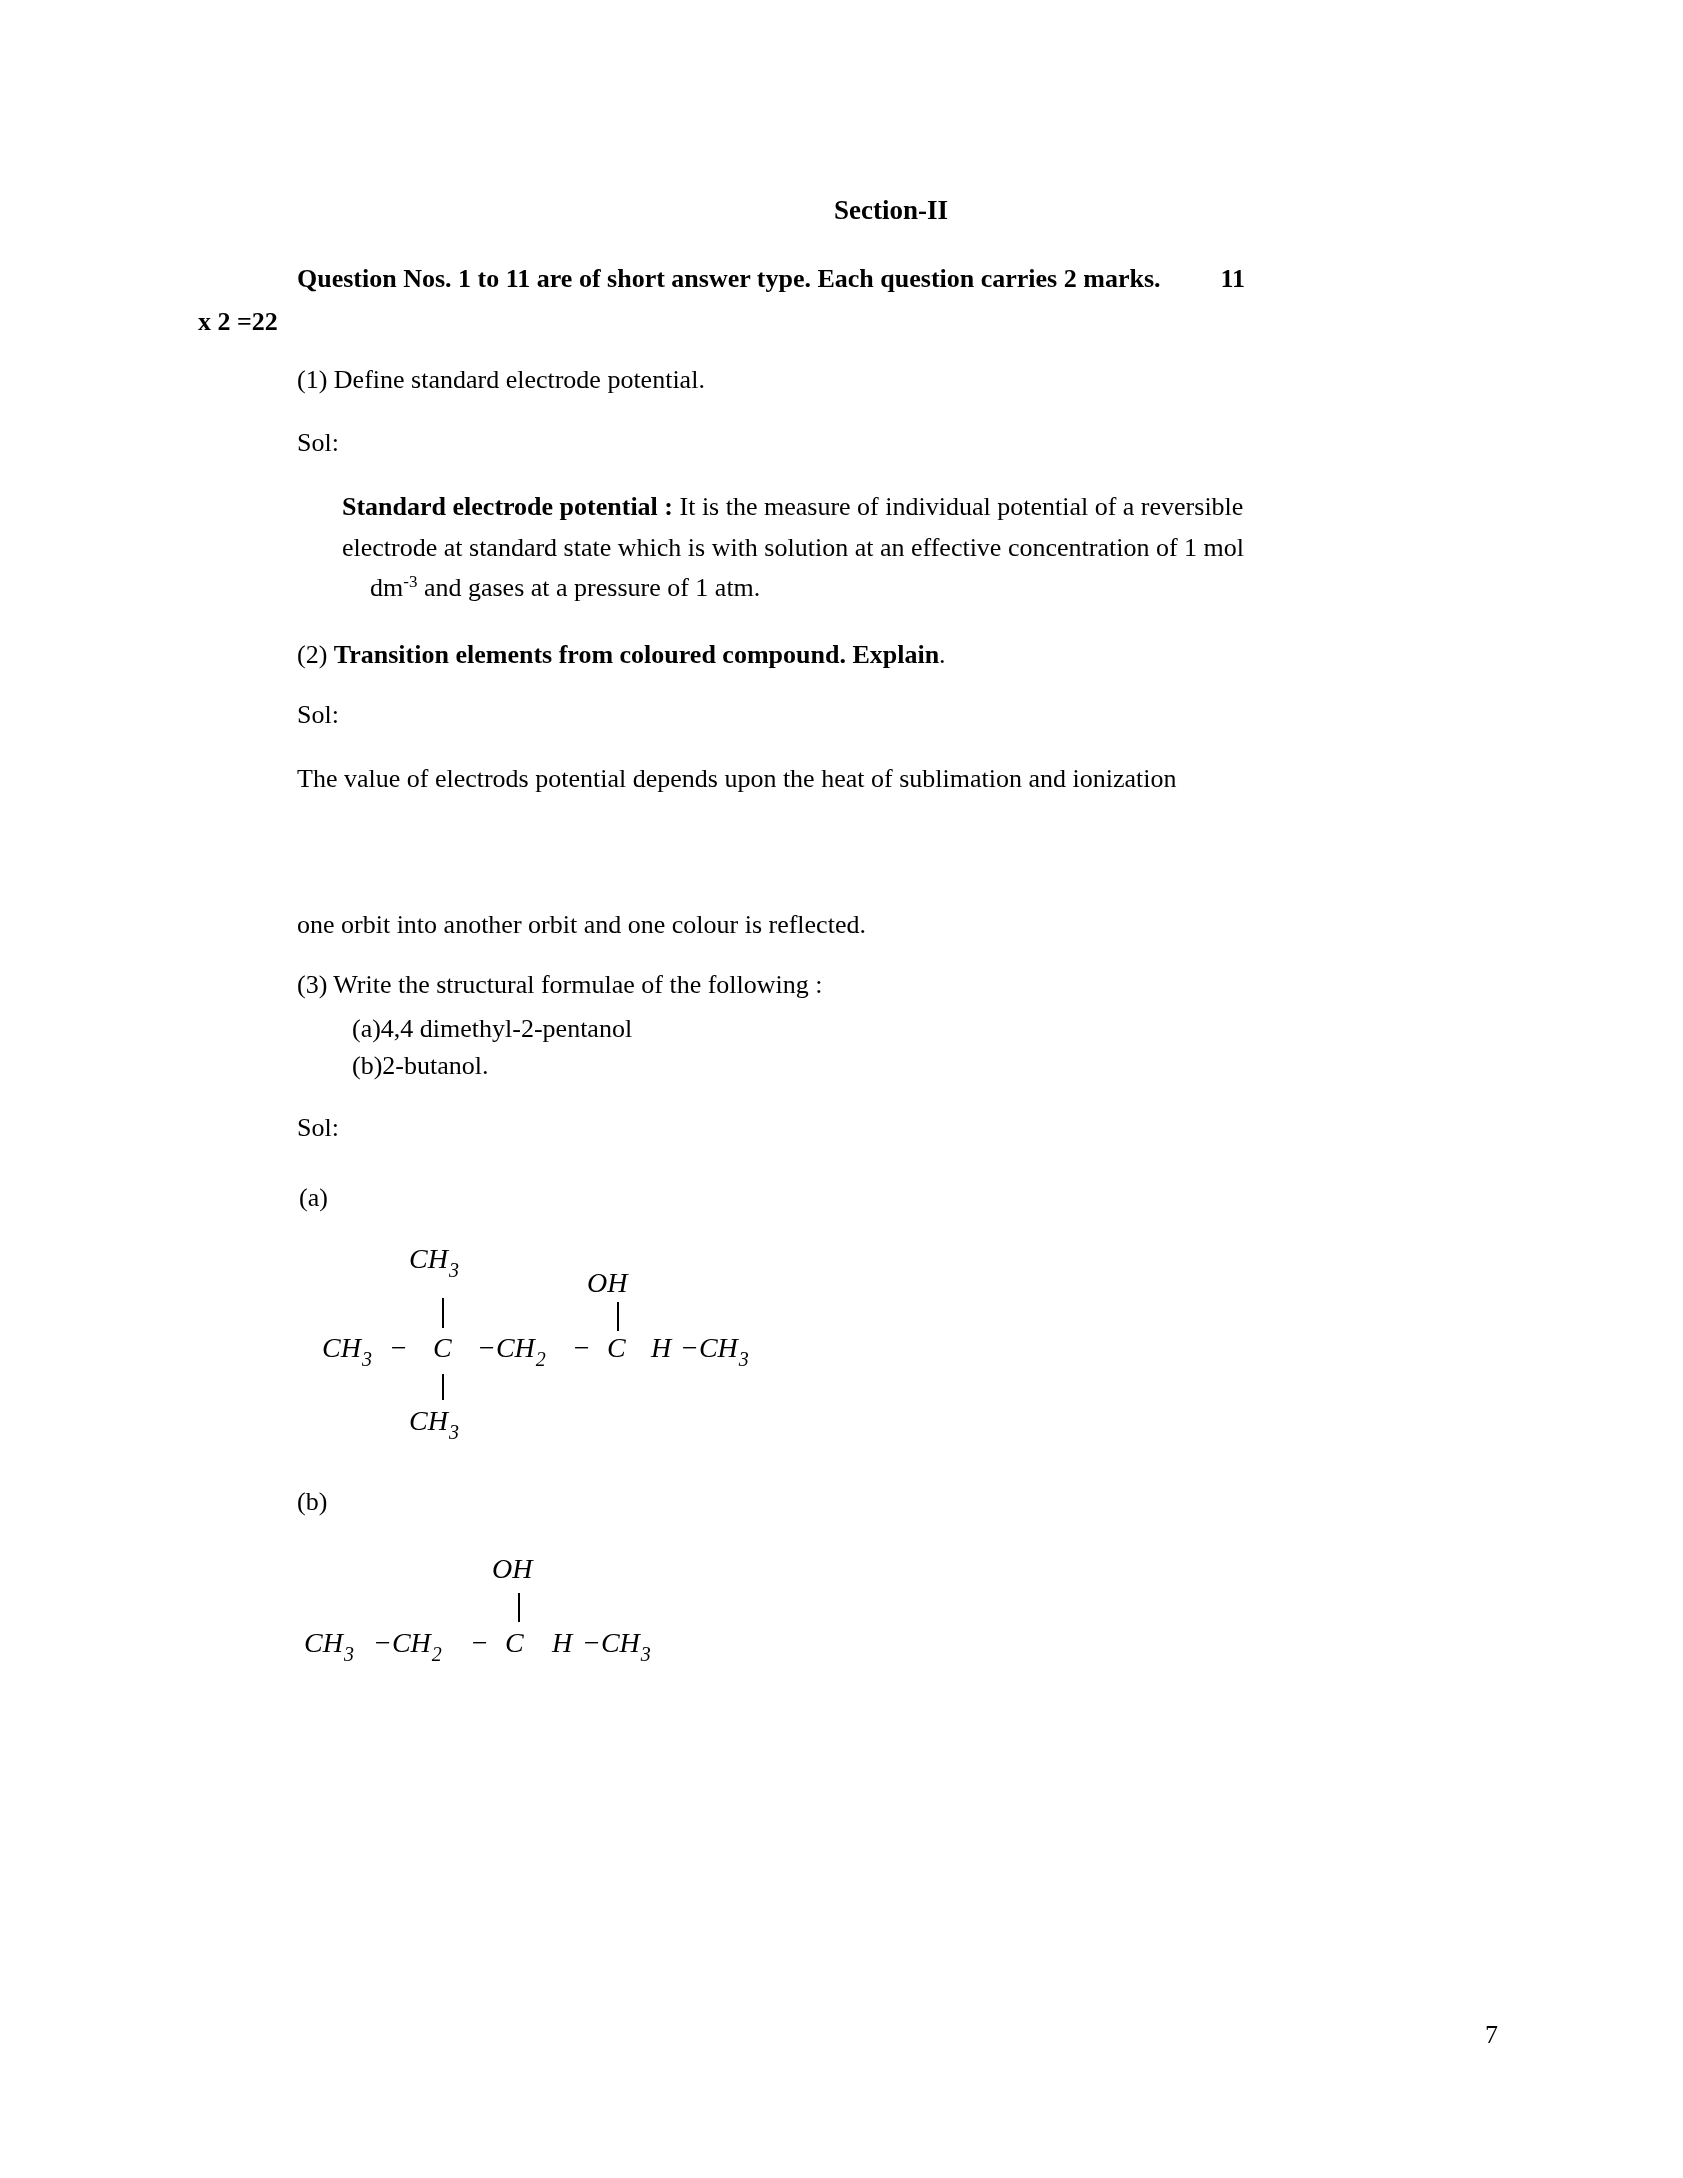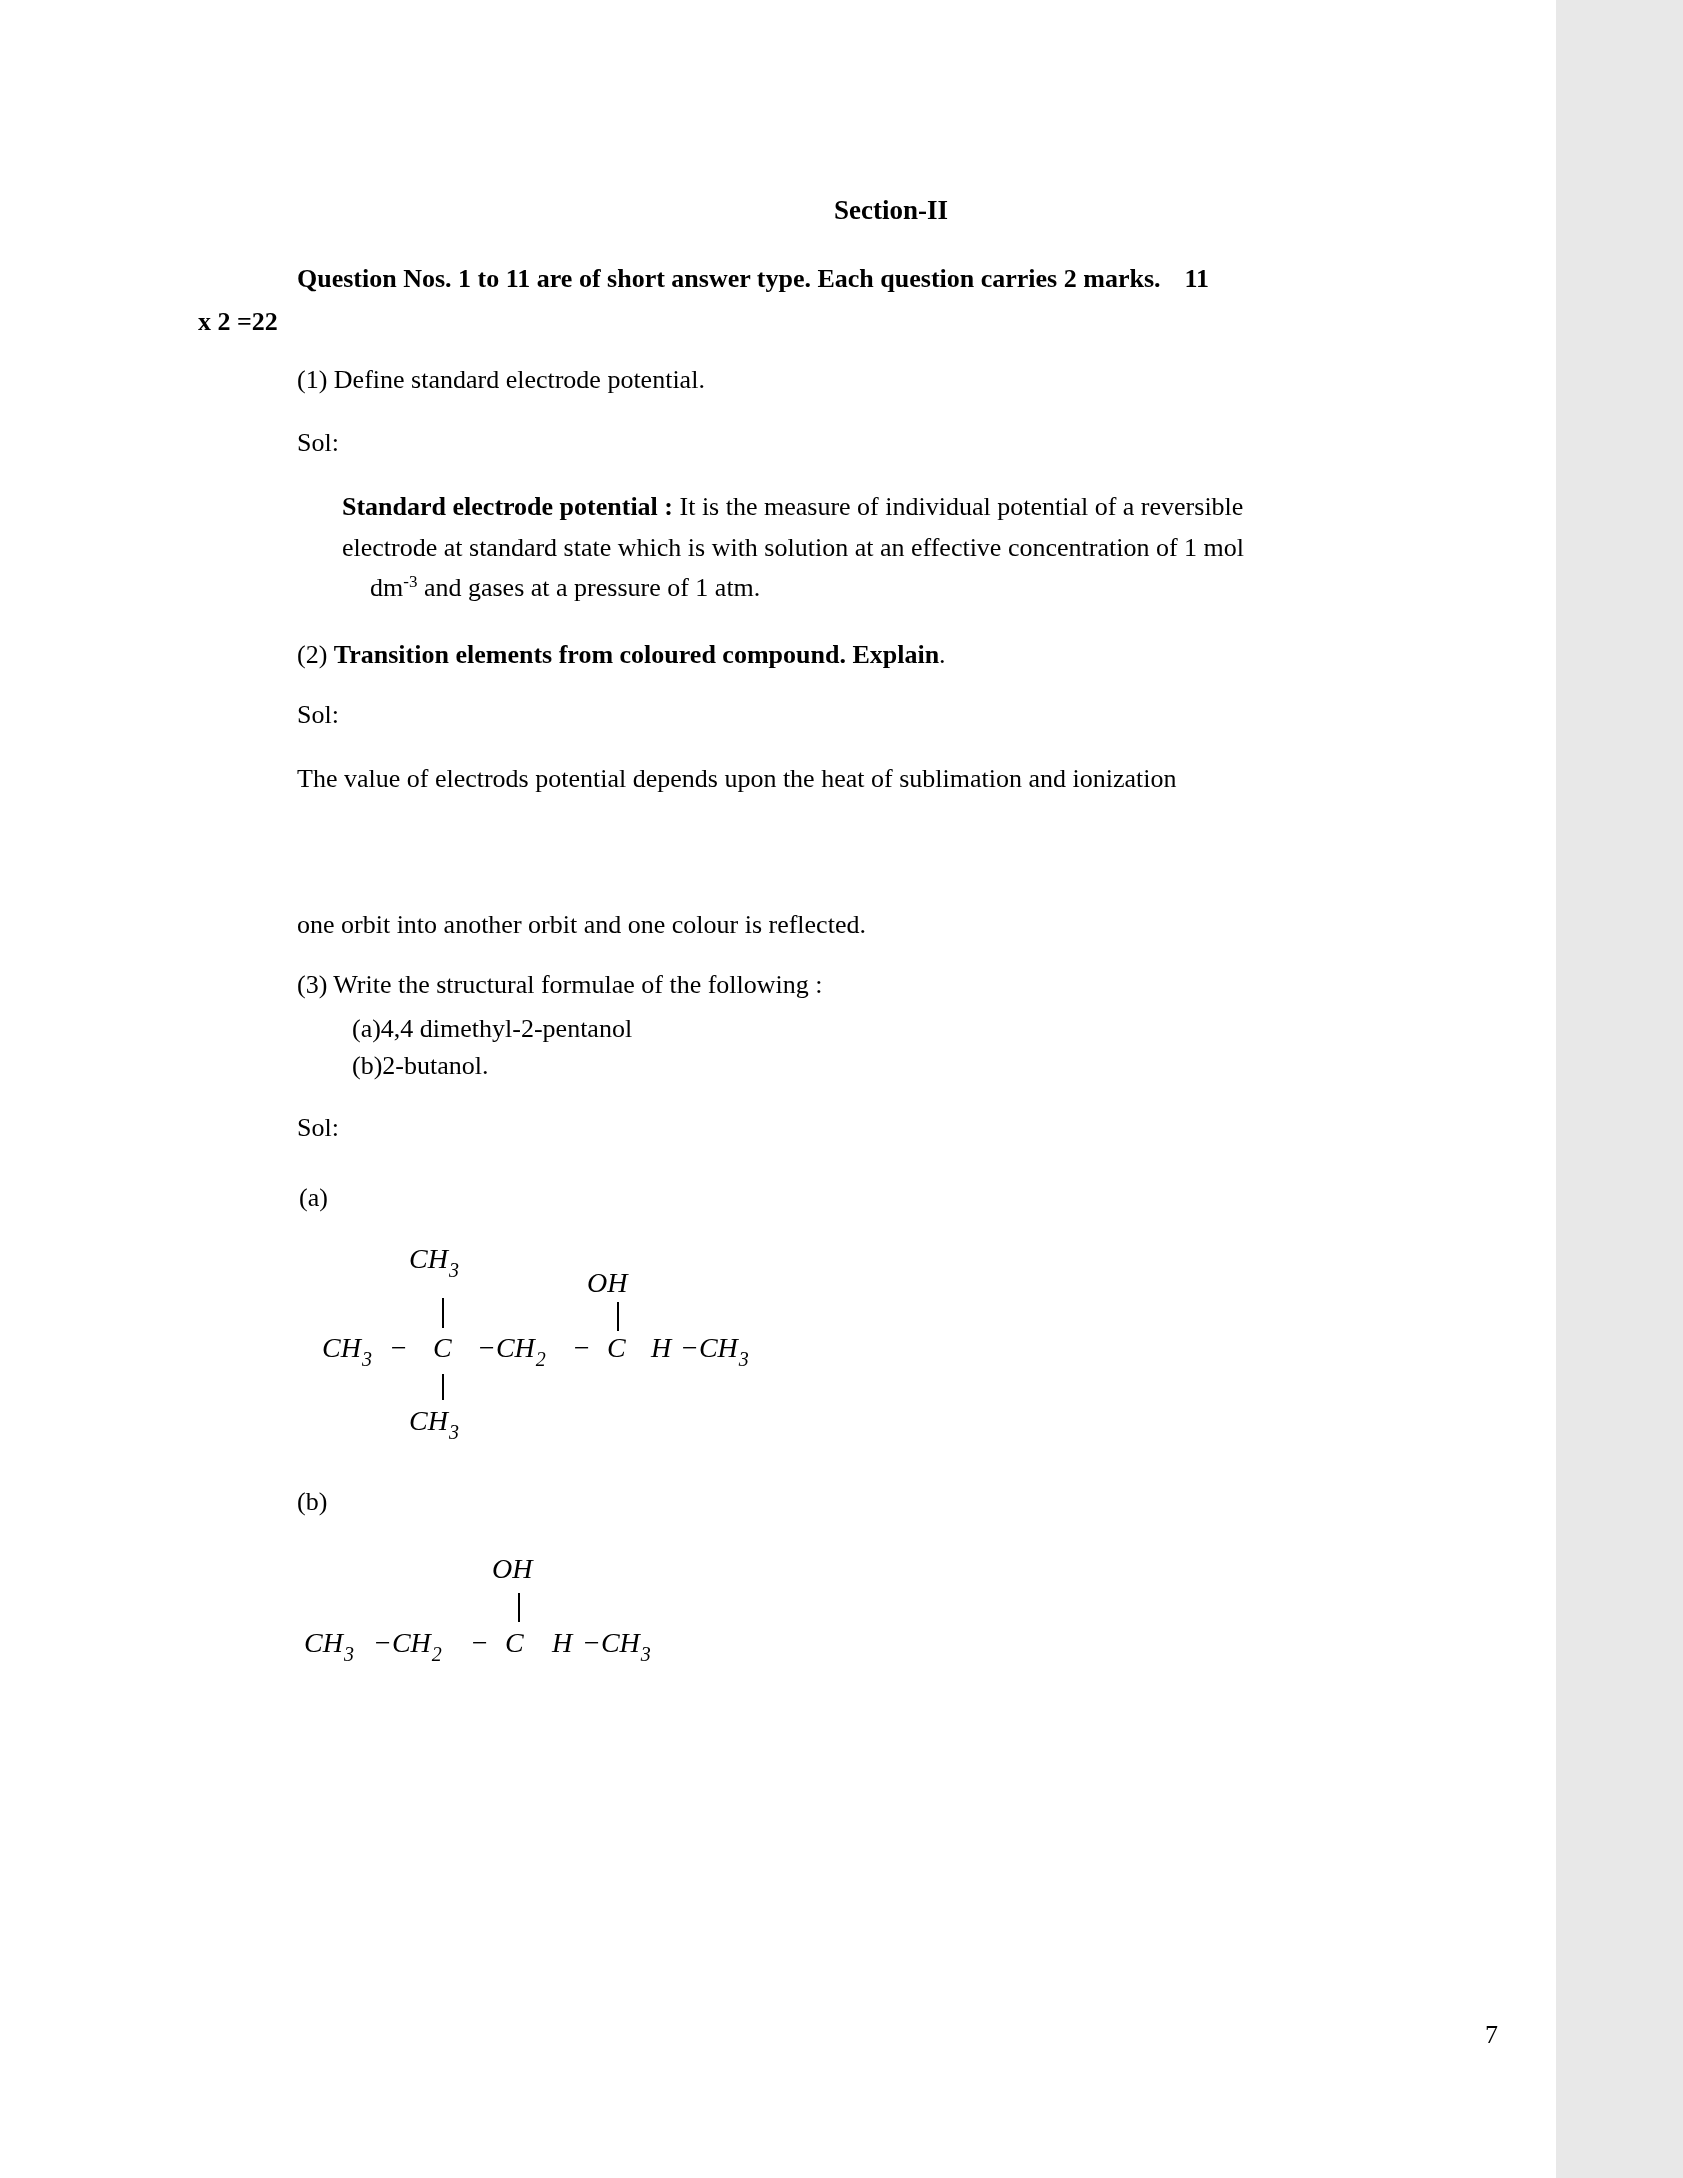--- a/index.html
+++ b/index.html
@@ -1,28 +1,28 @@
 <!DOCTYPE html>
 <html><head>
 <meta charset="utf-8">
 <style>
   html,body{margin:0;padding:0;background:#e8e8e8;}
   .page{
     position:relative;
-    width:1556px;height:2178px;
+    width:1683px;height:2178px;
     background:#ffffff;
     color:#000000;
     font-family:"Liberation Serif", serif;
     font-size:26px;
     overflow:hidden;
   }
   .ln{position:absolute;white-space:pre;line-height:1.2;}
   .b{font-weight:bold;}
   .center-col{left:198px;width:1386px;text-align:center;}
-  .marks{margin-left:24px;font-weight:bold;}
+  .marks{margin-left:60px;font-weight:bold;}
   .tsup{font-size:17px;vertical-align:9px;}
   
   .mformula{font-style:italic;font-size:29px;white-space:pre;}
   .mstack{display:inline-flex;flex-direction:column;align-items:flex-start;
           font-size:18px;line-height:16px;vertical-align:-13px;font-style:italic;}
   
   .struct{position:absolute;font-style:italic;font-size:28px;line-height:1;}
   .tok{position:absolute;white-space:pre;}
   .fsub{font-size:20px;vertical-align:-9px;margin-left:1px;font-style:italic;}
   .vbond{position:absolute;width:2px;background:#000000;}

